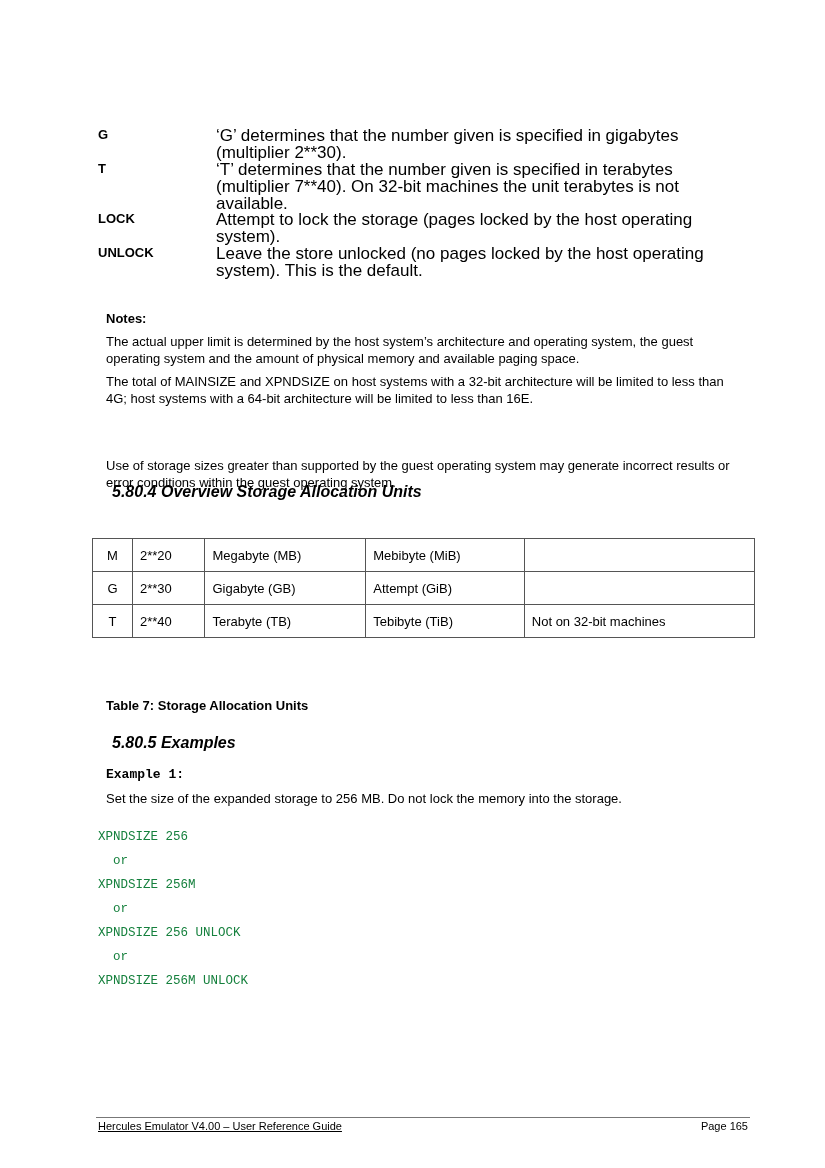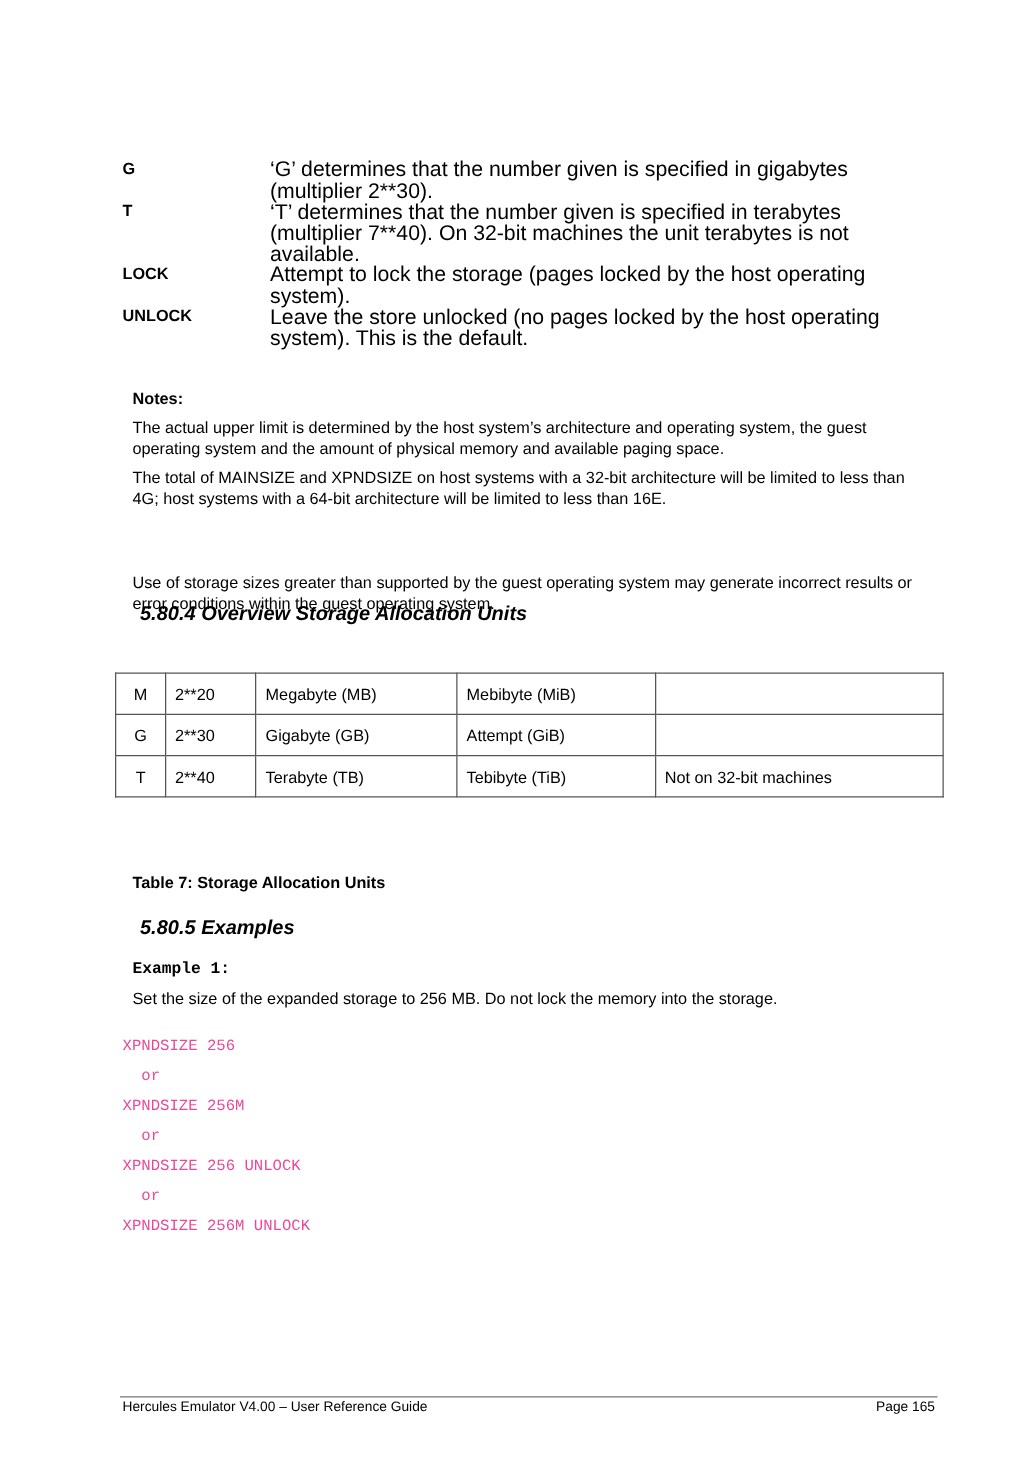--- a/index.html
+++ b/index.html
@@ -7,21 +7,21 @@
          font-family: "Liberation Sans", sans-serif; color: #000; font-size: 13px; }
   .term { position: absolute; left: 98px; font-weight: bold; font-size: 13px; }
   .def { position: absolute; left: 216px; width: 520px; font-size: 17px; line-height: 17px; }
   .para { position: absolute; left: 106px; width: 640px; font-size: 13px; line-height: 17px; }
   .h2 { position: absolute; left: 112px; font-size: 16px; font-weight: bold; font-style: italic; }
   table.units { position: absolute; left: 92px; top: 538px; width: 663px; border-collapse: collapse; font-size: 13px; }
   table.units td, table.units th { border: 1px solid #555; height: 32px; padding: 0 7px; text-align: left; vertical-align: middle; }
   table.units th { font-weight: bold; }
   table.units td.c { text-align: center; }
   table.units tr:first-child th { border-top: 1.5px solid #333; }
-  .mono { position: absolute; left: 98px; font-family: "Liberation Mono", monospace; font-size: 12.5px; color: #ec4899; }
+  .mono { position: absolute; left: 98px; font-family: "Liberation Mono", monospace; font-size: 12.5px; color: #15803d; }
   .footer-line { position: absolute; left: 96px; top: 1117px; width: 654px; height: 0; border-top: 1.5px solid #777; }
   .footer { position: absolute; top: 1120px; font-size: 11px; }
 </style>
 </head>
 <body>
 
 <div class="term" style="top:127px;">G</div>
 <div class="def" style="top:127px;">‘G’ determines that the number given is specified in gigabytes (multiplier 2**30).</div>
 
 <div class="term" style="top:161px;">T</div>
@@ -74,14 +74,14 @@
 
 <pre class="mono" style="top:830px; margin:0;">XPNDSIZE 256</pre>
 <pre class="mono" style="top:854px; margin:0;">  or</pre>
 <pre class="mono" style="top:878px; margin:0;">XPNDSIZE 256M</pre>
 <pre class="mono" style="top:902px; margin:0;">  or</pre>
 <pre class="mono" style="top:926px; margin:0;">XPNDSIZE 256 UNLOCK</pre>
 <pre class="mono" style="top:950px; margin:0;">  or</pre>
 <pre class="mono" style="top:974px; margin:0;">XPNDSIZE 256M UNLOCK</pre>
 
 <div class="footer-line"></div>
-<div class="footer" style="left:98px;">Hercules Emulator V4.00 – User Reference Guide</div>
+<div class="footer" style="left:98px;text-decoration:underline;">Hercules Emulator V4.00 – User Reference Guide</div>
 <div class="footer" style="right:77px;">Page 165</div>
 
 </body></html>

